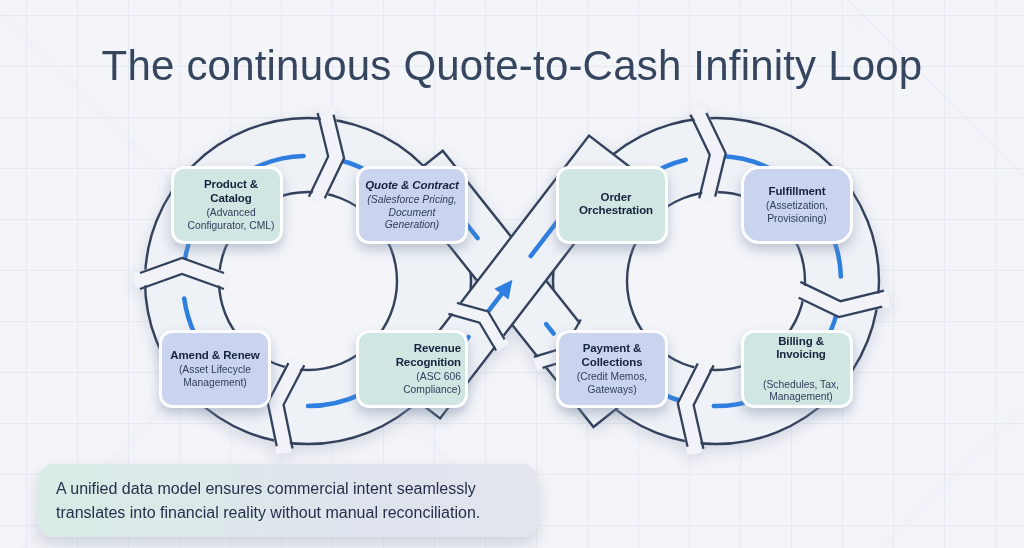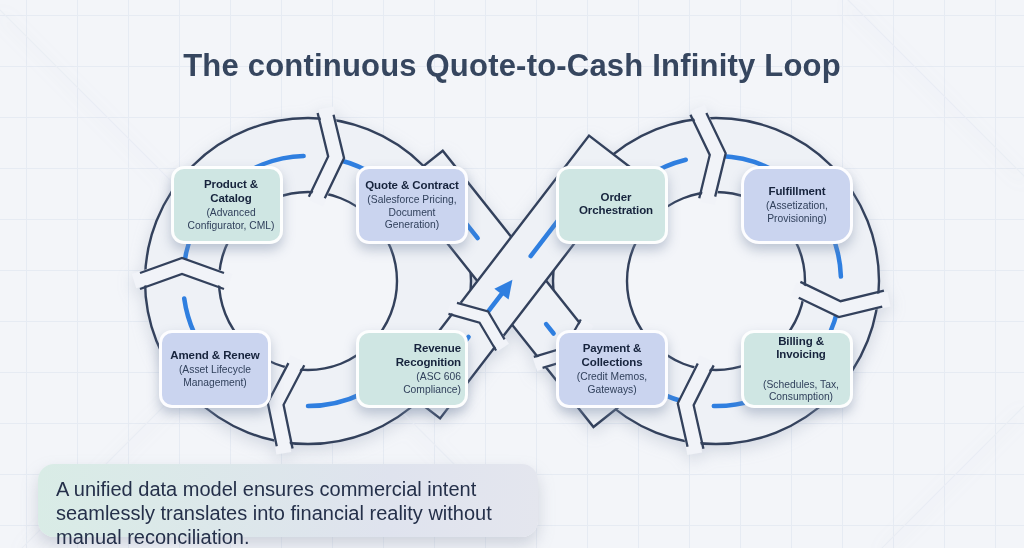--- a/index.html
+++ b/index.html
@@ -13,21 +13,21 @@
     background-color:#f3f5f9;
     background-image:
       linear-gradient(#e6ebf3 1px, transparent 1px),
       linear-gradient(90deg, #e6ebf3 1px, transparent 1px);
     background-size:51px 51px;
     background-position:26px 15px;
   }
   .title{
     position:absolute;top:48px;left:0;right:0;
     text-align:center;
-    font-size:31px;line-height:36px;font-weight:700;
+    font-size:42px;line-height:36px;font-weight:400;
     color:#36465f;letter-spacing:.2px;
   }
   svg.loop{
     position:absolute;left:0;top:0;
     filter:drop-shadow(0 5px 8px rgba(124,140,166,0.28));
   }
   .node{
     position:absolute;width:112px;height:78px;
     box-sizing:border-box;
     border:3px solid rgba(255,255,255,0.95);
@@ -44,21 +44,21 @@
   }
   .node .s{
     font-size:10.3px;color:#31415c;line-height:12.3px;
   }
   .caption{
     position:absolute;left:38px;top:464px;width:500px;height:73px;
     box-sizing:border-box;border-radius:16px;
     background:linear-gradient(95deg,#d9ece6 0%,#dfe3ee 70%,#e4e6ee 100%);
     box-shadow:0 8px 16px rgba(140,150,170,0.35);
     padding:13px 20px 13px 18px;
-    font-size:20px;line-height:24px;color:#25304a;
+    font-size:16px;line-height:24px;color:#25304a;
   }
 </style>
 </head>
 <body>
 
 <div class="stage">
 
   <svg class="loop" width="1024" height="548" viewBox="0 0 1024 548">
 
     <g stroke="#e9edf4" stroke-width="1.2">
@@ -150,21 +150,21 @@
       </g>
     </g>
   </svg>
 
   <div class="title">The continuous Quote-to-Cash Infinity Loop</div>
 
   <div class="node tone-teal" style="left:171px;top:166px;">
     <div class="t">Product &amp; Catalog</div>
     <div class="s">(Advanced Configurator, CML)</div>
   </div>
-  <div class="node tone-lavender" style="left:356px;top:166px;">
+  <div class="node tone-lavender" style="left:356px;top:166px;font-style:italic;">
     <div class="t">Quote &amp; Contract</div>
     <div class="s">(Salesforce Pricing, Document Generation)</div>
   </div>
   <div class="node tone-teal" style="left:556px;top:166px;">
     <div class="t">Order Orchestration</div>
   </div>
   <div class="node tone-lavender" style="left:741px;top:166px;border-radius:18px;">
     <div class="t">Fulfillment</div>
     <div class="s">(Assetization, Provisioning)</div>
   </div>
@@ -175,18 +175,18 @@
   <div class="node tone-teal" style="left:356px;top:330px;text-align:right;">
     <div class="t">Revenue Recognition</div>
     <div class="s">(ASC 606 Compliance)</div>
   </div>
   <div class="node tone-lavender" style="left:556px;top:330px;">
     <div class="t">Payment &amp; Collections</div>
     <div class="s">(Credit Memos, Gateways)</div>
   </div>
   <div class="node tone-teal" style="left:741px;top:330px;gap:15px;">
     <div class="t">Billing &amp; Invoicing</div>
-    <div class="s">(Schedules, Tax, Consumption)</div>
+    <div class="s">(Schedules, Tax, Management)</div>
   </div>
 
   <div class="caption">A unified data model ensures commercial intent seamlessly translates into financial reality without manual reconciliation.</div>
 
 </div>
 
 </body></html>

